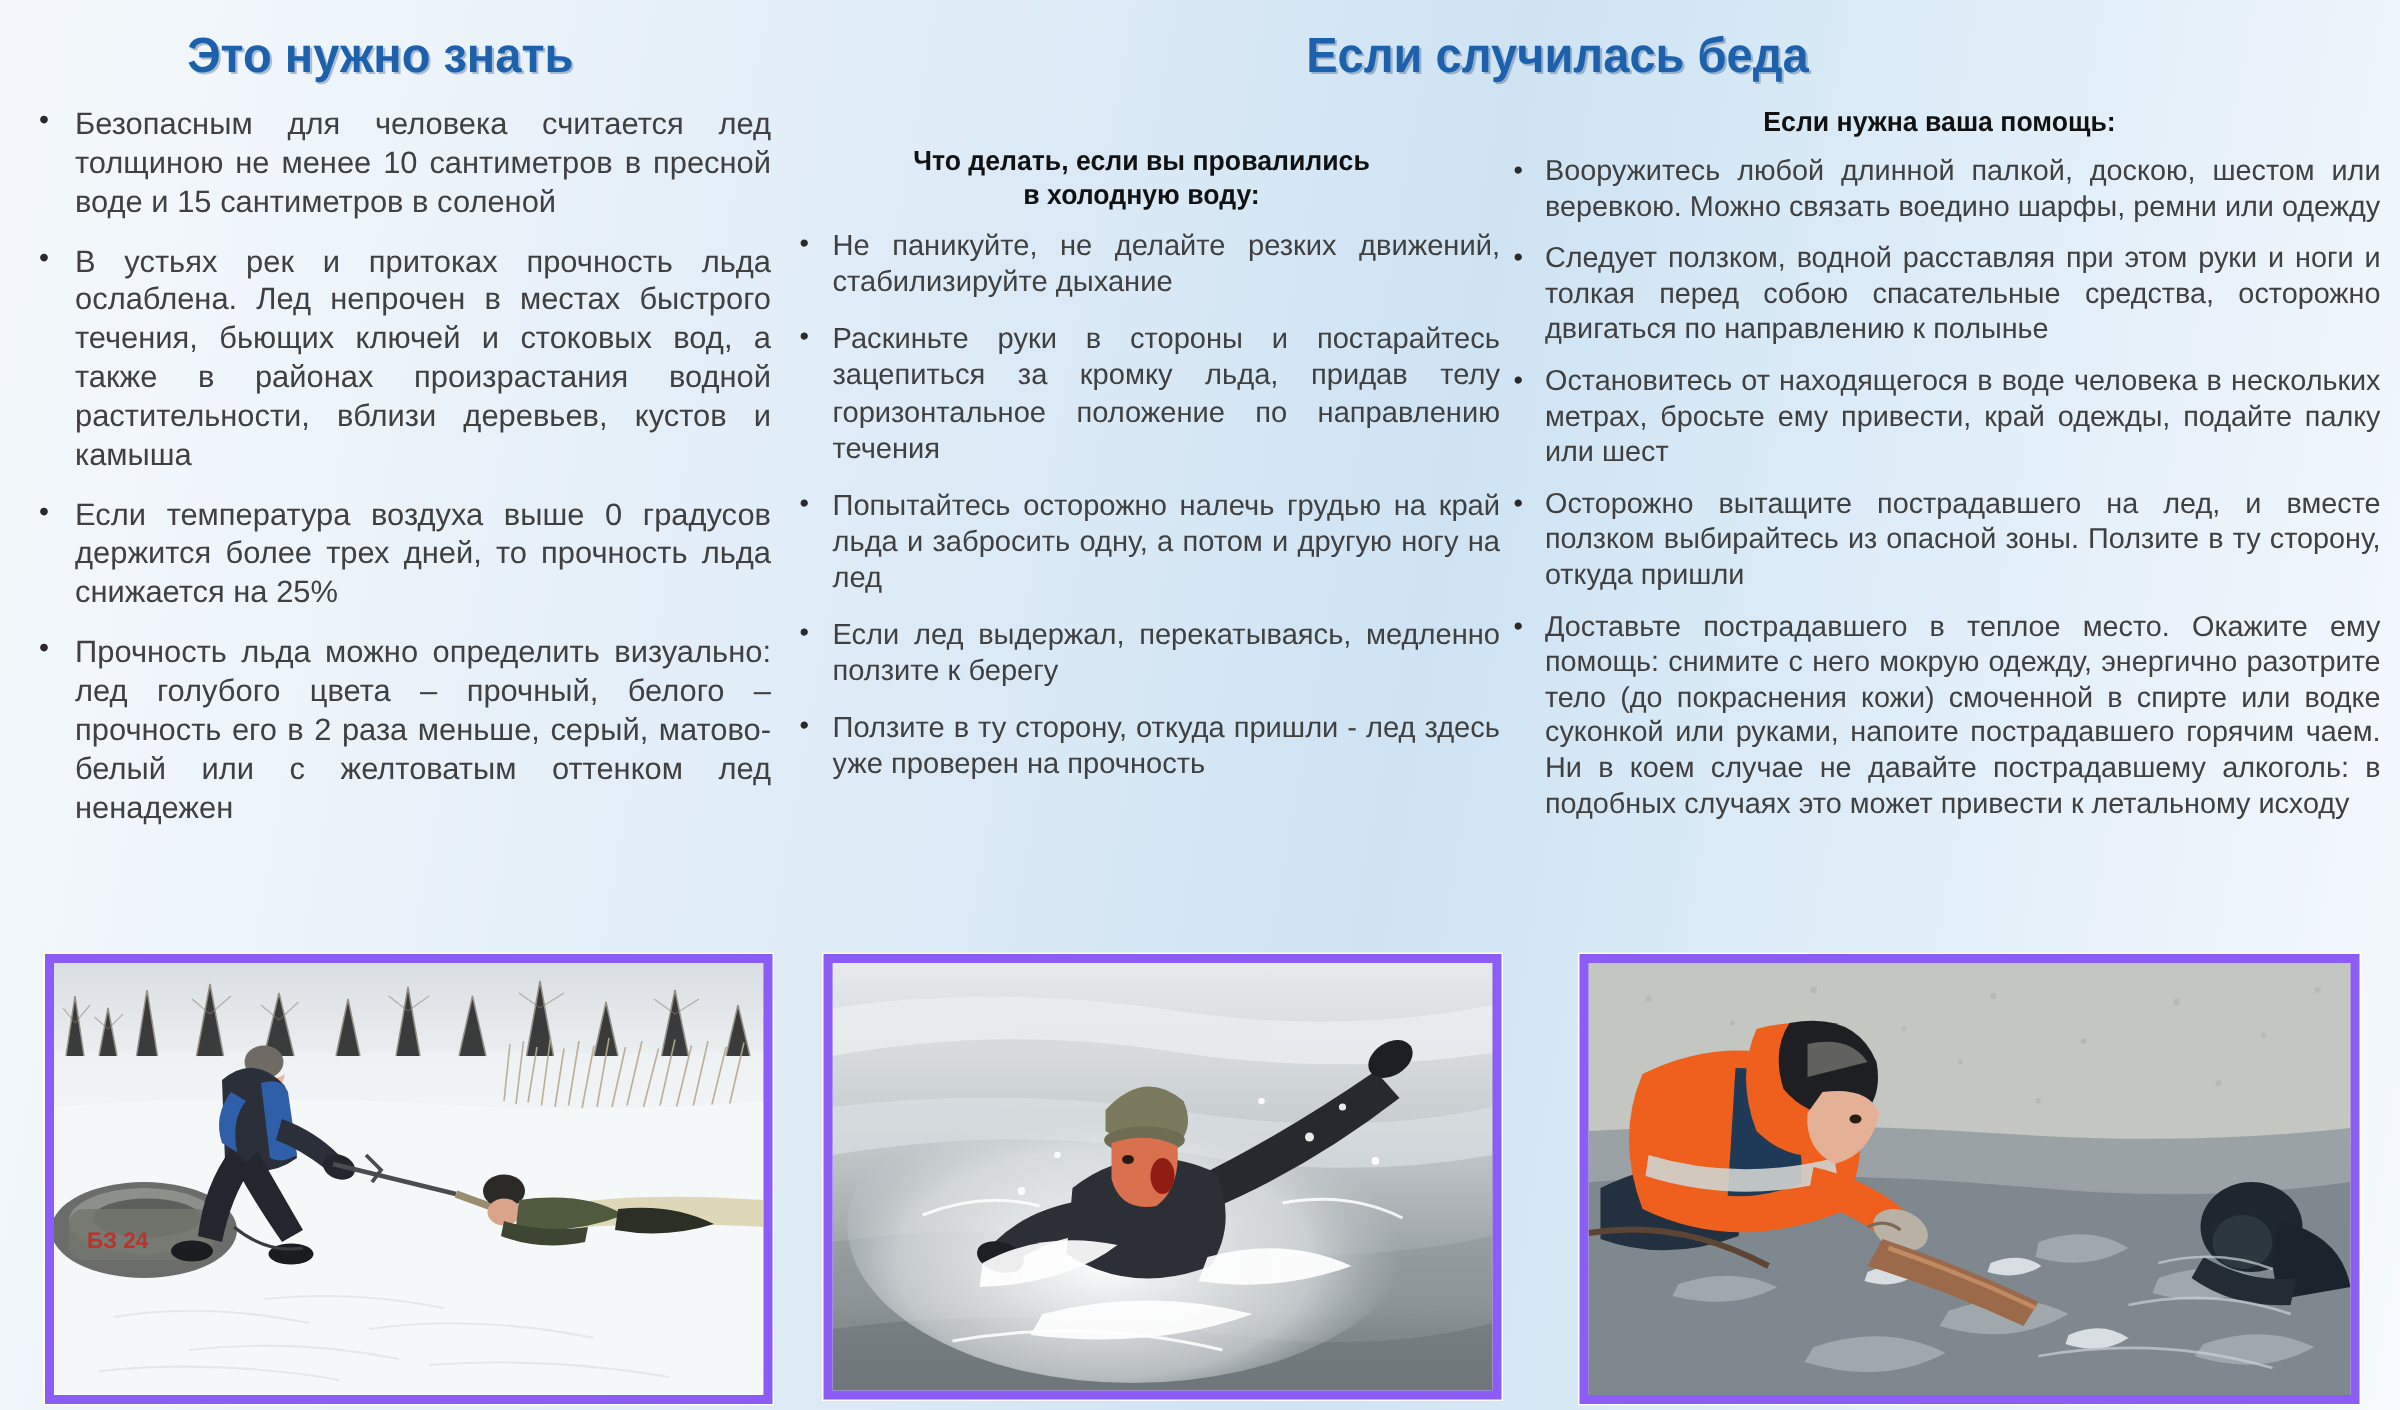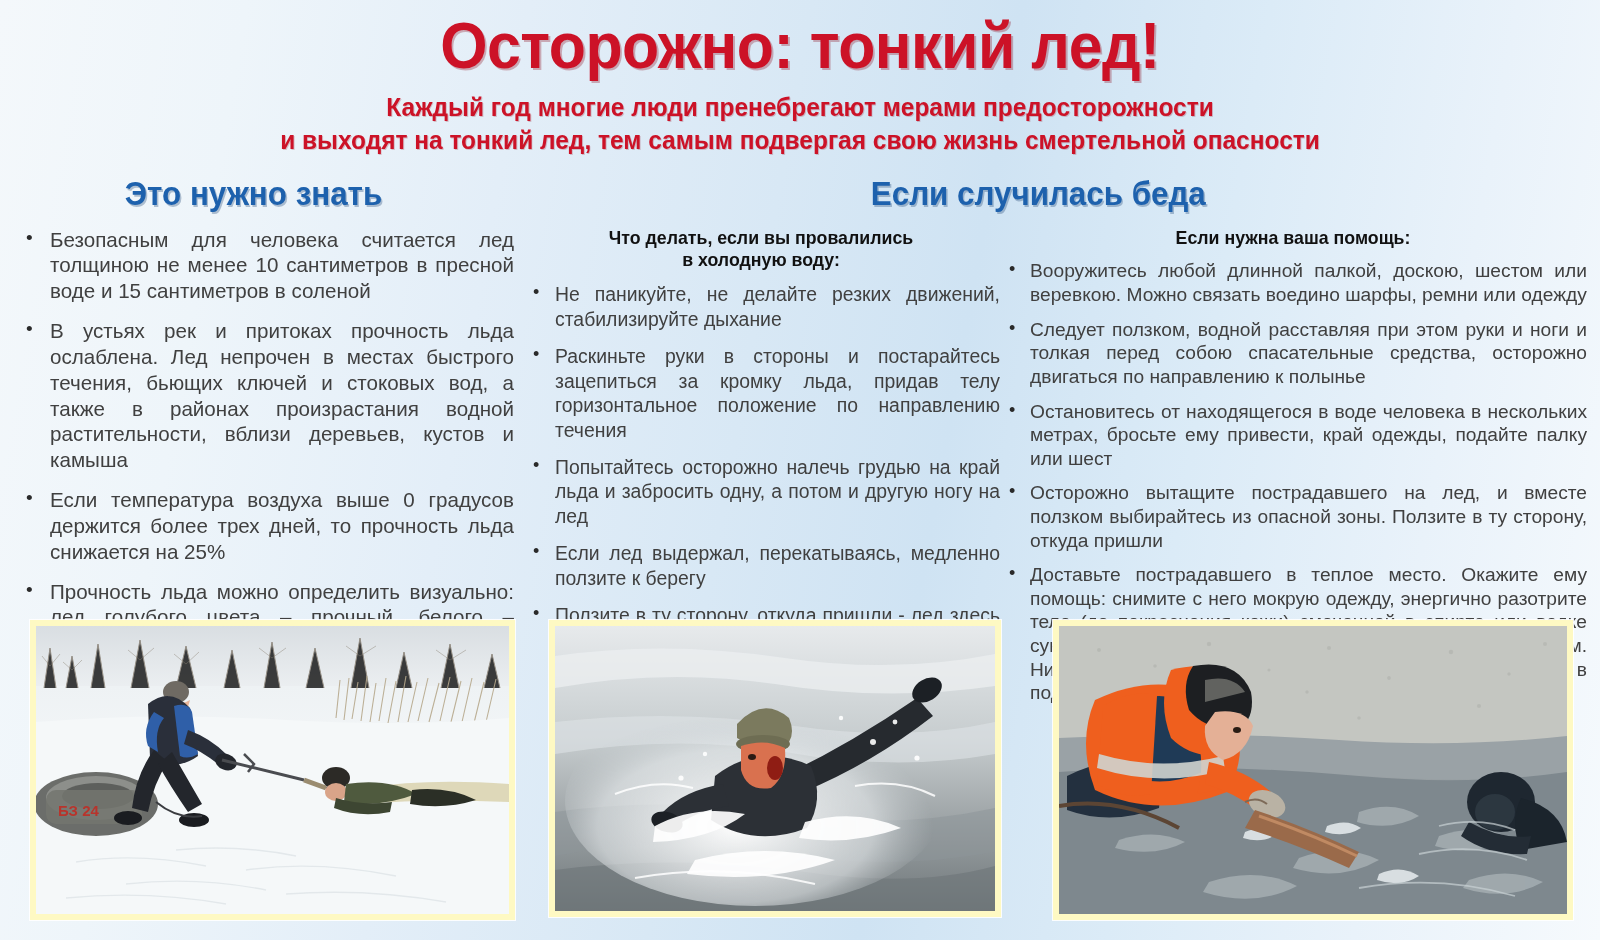--- a/index.html
+++ b/index.html
@@ -79,21 +79,21 @@
   .columns {
     position: relative;
     margin-top: 2px;
     height: 370px;
   }
   .col {
     position: absolute;
     top: 0;
   }
   .col-1 { left: 14px;   width: 500px; }
-  .col-2 { left: 522px;  width: 478px; }
+  .col-2 { left: 522px;  width: 478px; margin-top: 26px; }
   .col-3 { left: 999px; width: 588px; }
 
   .col-head {
     text-align: center;
     font-size: 18.5px;
     font-weight: 700;
     color: #111;
     line-height: 1.24;
     margin: 0 0 10px 0;
     transform: scaleX(0.96);
@@ -155,21 +155,21 @@
   
   .photos {
     position: absolute;
     left: 0;
     top: 612px;
     width: 1600px;
     height: 320px;
   }
   .photo-frame {
     position: absolute;
-    background: #fef9c3;
+    background: #8b5cf6;
     padding: 6px;
     box-sizing: border-box;
     box-shadow: 0 0 0 1px rgba(255,255,255,0.9);
   }
   .photo-frame.p1 { left: 30px;   top: 8px;  width: 485px; height: 300px; }
   .photo-frame.p2 { left: 549px;  top: 8px;  width: 452px; height: 297px; }
   .photo-frame.p3 { left: 1053px; top: 8px;  width: 520px; height: 300px; }
 
   .photo-inner {
     position: relative;
@@ -178,27 +178,20 @@
     overflow: hidden;
     background: #bfc8cf;
   }
   .photo-inner svg { display: block; width: 100%; height: 100%; }
 </style>
 </head>
 <body>
 
 <div class="poster">
 
-  <div class="header">
-    <div class="poster-title">Осторожно: тонкий лед!</div>
-    <div class="poster-subtitle">
-      <span>Каждый год многие люди пренебрегают мерами предосторожности</span>
-      <span>и выходят на тонкий лед, тем самым подвергая свою жизнь смертельной опасности</span>
-    </div>
-  </div>
 
   <div class="section-heads">
     <div class="sec-head left">Это нужно знать</div>
     <div class="sec-head right">Если случилась беда</div>
   </div>
 
   <div class="columns">
 
     <div class="col col-1">
       <ul class="bullets">

